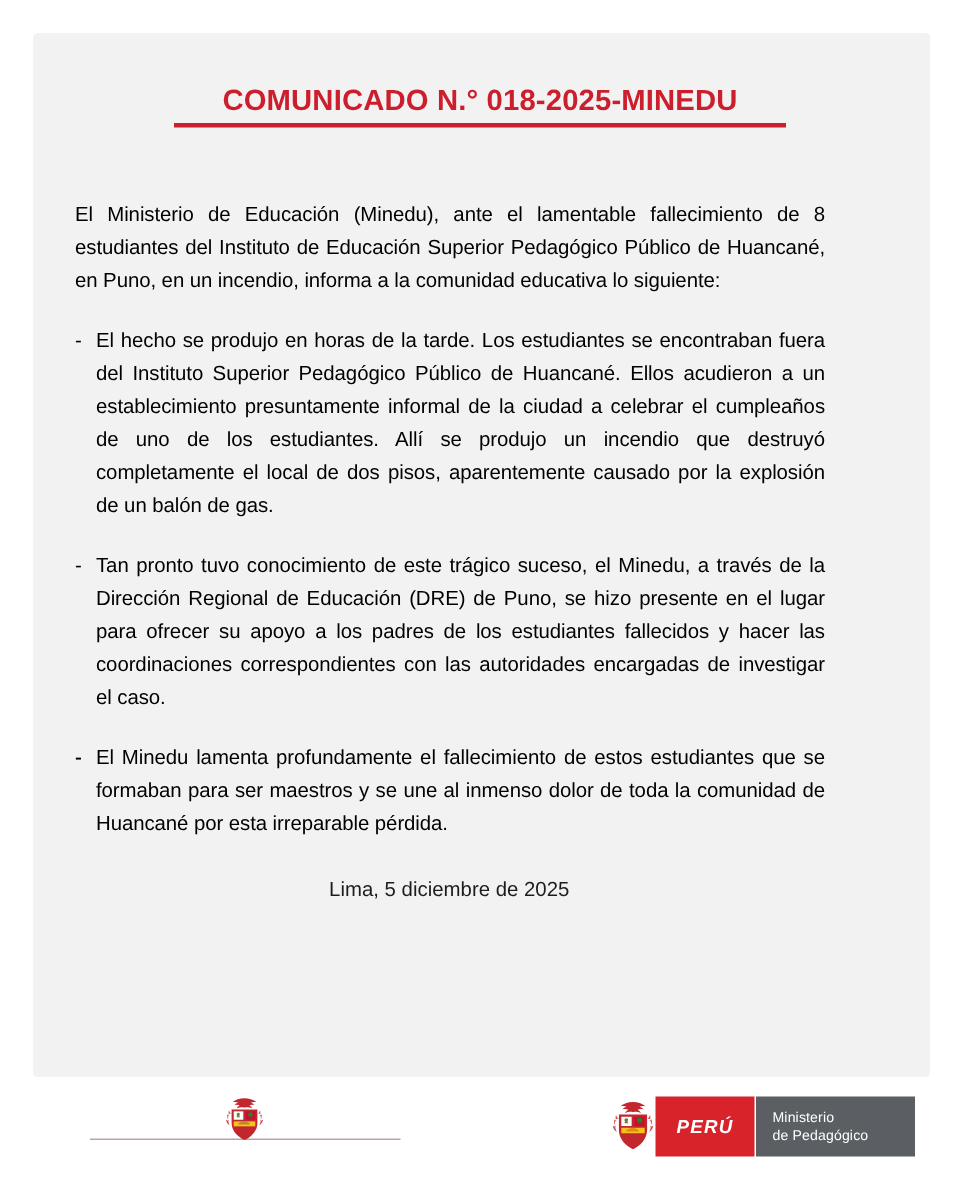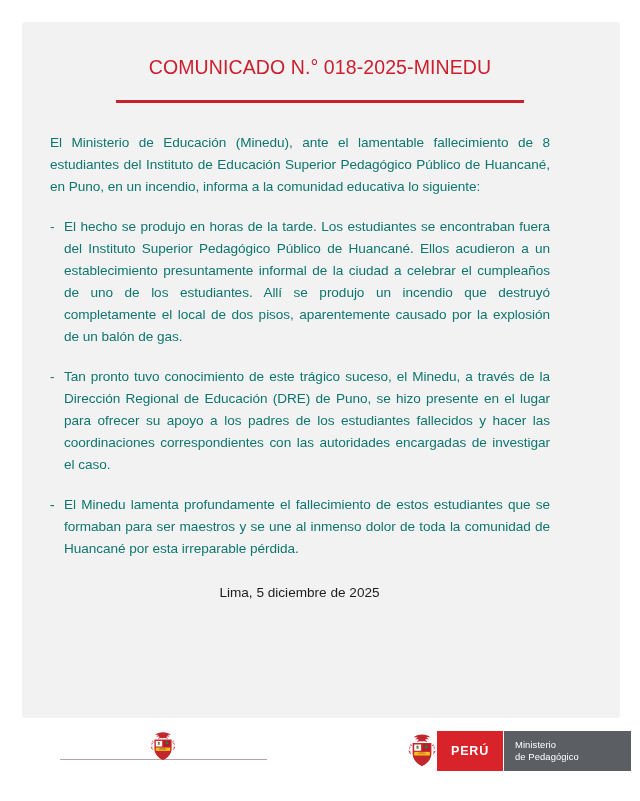--- a/index.html
+++ b/index.html
@@ -37,45 +37,45 @@
   .title-block {
     position: absolute;
     left: 0;
     right: 0;
     top: 56px;
     text-align: center;
   }
   .title {
     display: inline-block;
     font-size: 19.5px;
-    font-weight: normal;
+    font-weight: bold;
     letter-spacing: 0.1px;
     color: #cc1f2d;
     line-height: 1.15;
-    padding: 0 2px 22px 2px;
+    padding: 0 2px 4px 2px;
     white-space: nowrap;
   }
   .title-rule {
     width: 408px;
     height: 2.5px;
     background: #cc1f2d;
     margin: 0 auto;
   }
 
   
   .body {
     position: absolute;
     left: 50px;
     top: 132px;
     width: 500px;
   }
   .para {
     font-size: 13.6px;
     line-height: 22px;
-    color: #0f766e;
+    color: #000000;
     text-align: justify;
     text-justify: inter-word;
     margin: 0 0 18px 0;
     letter-spacing: -0.05px;
   }
   .para.bullet {
     padding-left: 14px;
     position: relative;
   }
   .para.bullet .dash {
@@ -161,26 +161,27 @@
     width: 66px;
     height: 40px;
     background: #d8232a;
     color: #ffffff;
     font-size: 12.5px;
     font-weight: bold;
     letter-spacing: 0.8px;
     display: flex;
     align-items: center;
     justify-content: center;
+    font-style: italic;
   }
   .minedu-min {
     position: absolute;
     left: 99px;
     top: 0;
-    width: 127px;
+    width: 106px;
     height: 40px;
     background: #5b5f64;
     color: #ffffff;
     display: flex;
     flex-direction: column;
     justify-content: center;
     padding-left: 11px;
     box-sizing: border-box;
   }
   .minedu-min span {

